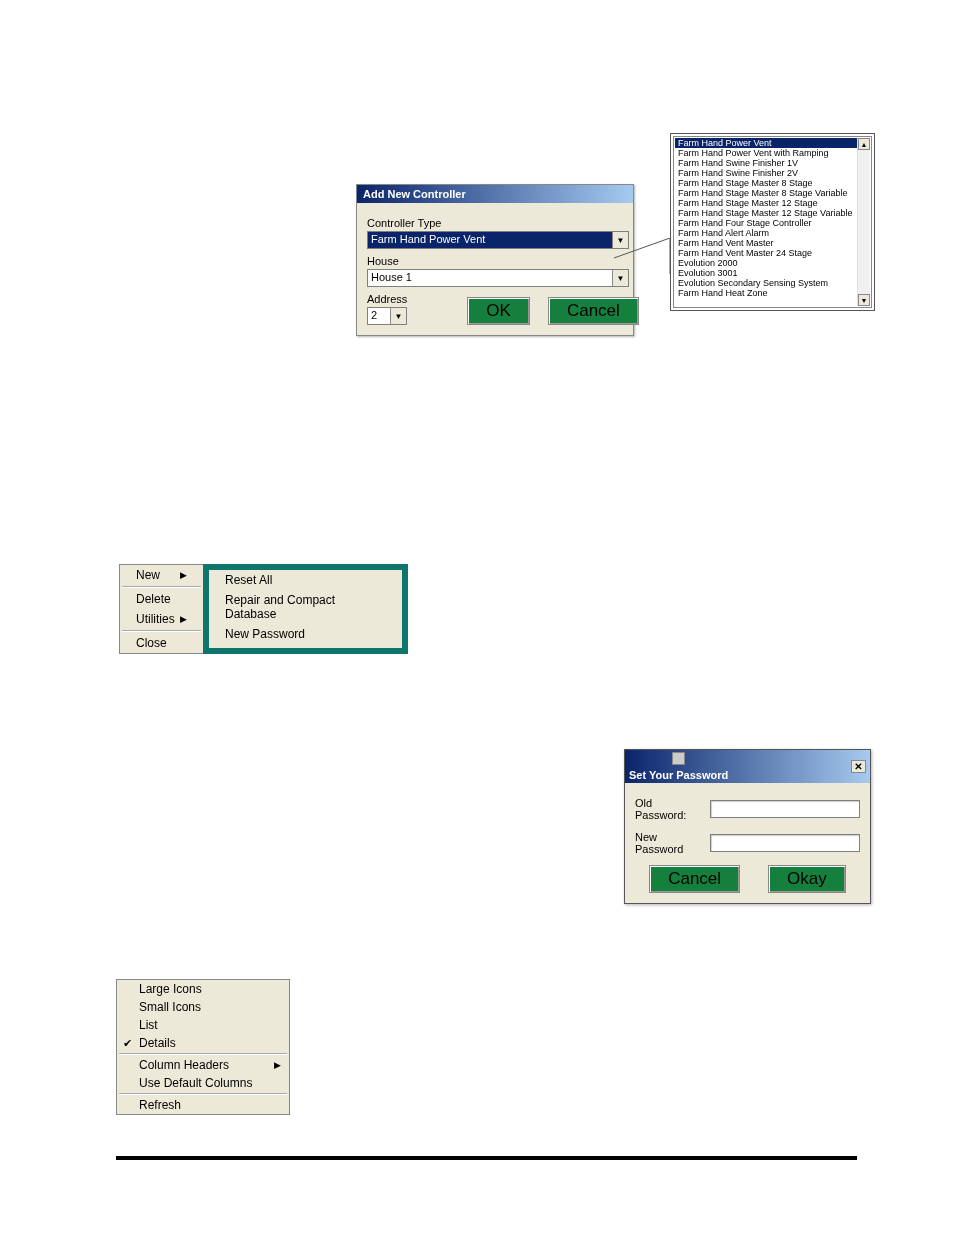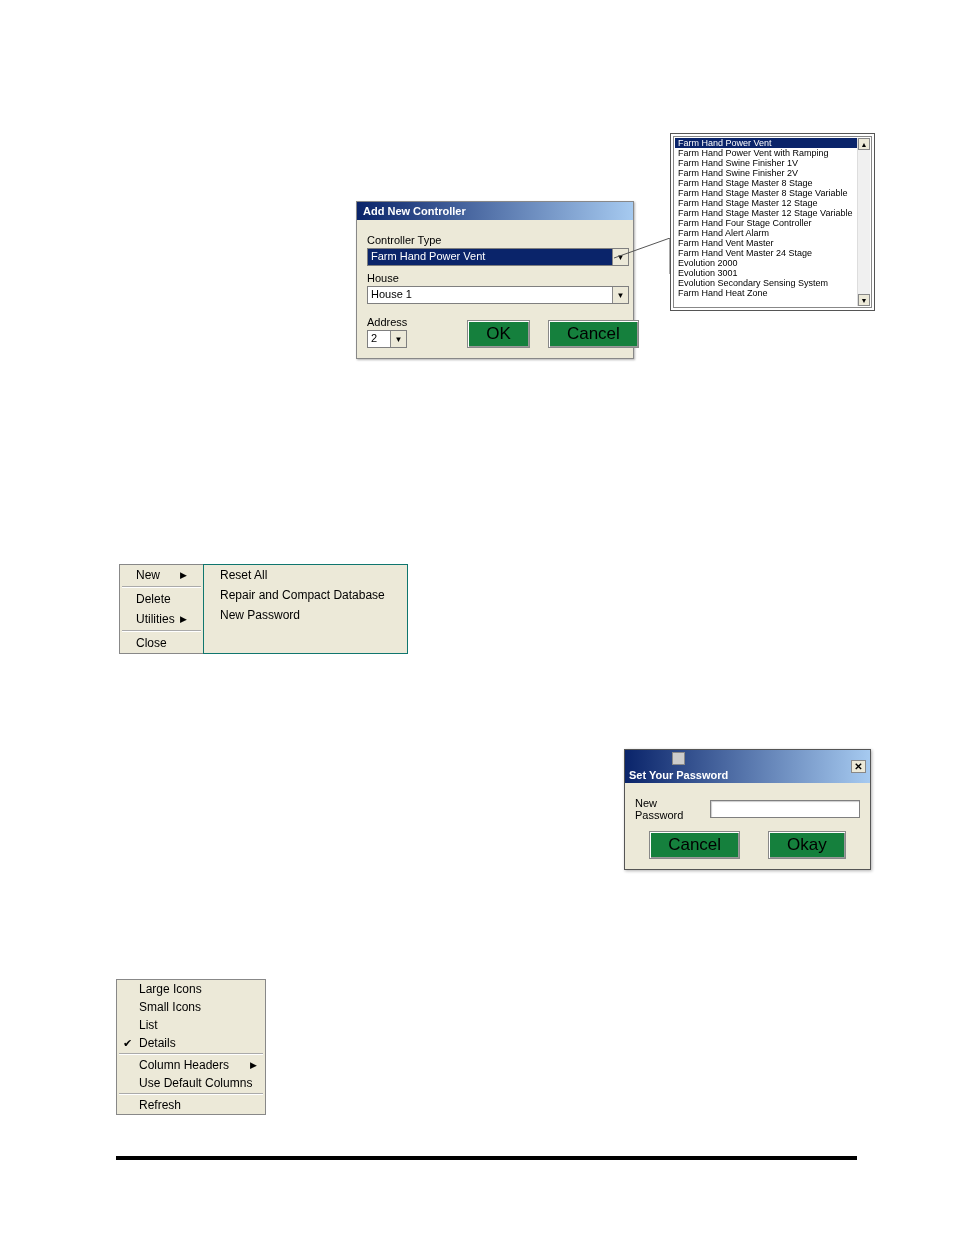--- a/index.html
+++ b/index.html
@@ -1,30 +1,30 @@
 <!DOCTYPE html>
 <html><head>
 <meta charset="utf-8">
 <style>
   * { box-sizing: border-box; }
   body { margin: 0; padding: 0; font-family: Tahoma, Arial, sans-serif; font-size: 11px; background: #fff; width: 954px; }
   .page { position: relative; width: 954px; height: 1235px; }
   
   
-  .dialog-addnew { position: absolute; left: 356px; top: 201px; width: 278px; border: 1px solid #888; background: #ece9d8; box-shadow: 1px 1px 2px rgba(0,0,0,0.3); }
+  .dialog-addnew { position: absolute; left: 356px; top: 184px; width: 278px; border: 1px solid #888; background: #ece9d8; box-shadow: 1px 1px 2px rgba(0,0,0,0.3); }
   .titlebar { background: linear-gradient(to right, #0a246a, #a6caf0); color: #fff; font-weight: bold; padding: 3px 6px; font-size: 11px; }
   .dialog-body { padding: 8px 4px 10px 10px; }
   .label { margin-top: 6px; margin-bottom: 2px; }
   .combo { display: flex; width: 100%; border: 1px solid #7f7f7f; background: #fff; height: 18px; }
   .combo .combo-text { flex: 1; padding: 1px 3px; overflow: hidden; white-space: nowrap; }
   .combo .combo-text.selected { background: #0a246a; color: #fff; }
   .combo .combo-btn { width: 16px; background: #ece9d8; border-left: 1px solid #888; display: flex; align-items: center; justify-content: center; font-size: 8px; color: #000; }
   .combo.small { width: 40px; }
   .row-buttons { display: flex; justify-content: flex-end; gap: 18px; margin-top: 16px; }
-  .addr-row { display: flex; align-items: flex-end; gap: 60px; margin-top: 6px;}
+  .addr-row { display: flex; align-items: flex-end; gap: 60px; }
   .btn { border: 1px solid #888; background: #15803d; padding: 3px 18px; font-size: 17px; box-shadow: 1px 1px 0 #fff inset, -1px -1px 0 #999 inset; min-width: 58px; text-align: center;}
   
   
   .listbox-wrap { position: absolute; left: 670px; top: 133px; width: 205px; border: 1px solid #555; background: #fff; padding: 2px; }
   .listbox-wrap-inner { border: 1px solid #888; }
   .listbox { width: 100%; height: 170px; overflow: hidden; position: relative; }
   .listbox-items { position: absolute; left: 1px; top: 1px; right: 14px; bottom: 1px; font-size: 9px; line-height: 10px; }
   .listbox-item { padding: 0 3px; white-space: nowrap; overflow: hidden; }
   .listbox-item.selected { background: #0a246a; color: #fff; }
   .listbox-scroll { position: absolute; right: 1px; top: 1px; width: 13px; bottom: 1px; background: #ece9d8; border-left: 1px solid #ddd;}
@@ -32,39 +32,39 @@
   .listbox-scroll .sb-btn.down { position: absolute; bottom: 0; left: 0; right: 0;}
   .listbox-scroll .sb-track { position: absolute; top: 12px; bottom: 12px; left: 0; right: 0; background: #f0f0f0;}
   
   
   .callout { position: absolute; left: 614px; top: 238px; width: 62px; height: 36px; }
   .callout svg { width: 100%; height: 100%; }
   
   
   .menu-file { position: absolute; left: 119px; top: 564px; display: flex; }
   .menu-col1 { width: 85px; border: 1px solid #888; background: #ece9d8; }
-  .menu-col2 { width: 205px; border: 1px solid #0f766e; background: #ece9d8; margin-left: -1px; }
+  .menu-col2 { width: 205px; border: 6px solid #0f766e; background: #ece9d8; margin-left: -1px; }
   .menu-item { padding: 3px 16px; font-size: 12px; display: flex; justify-content: space-between; align-items: center; }
   .menu-item .arrow { font-size: 9px; }
   .menu-sep { border-top: 1px solid #aaa; border-bottom: 1px solid #fff; margin: 1px 2px; }
   
   
   .dialog-pwd { position: absolute; left: 624px; top: 749px; width: 247px; border: 1px solid #555; background: #ece9d8; box-shadow: 1px 1px 3px rgba(0,0,0,0.3); }
   .titlebar2 { background: linear-gradient(to right, #0a246a, #a6caf0); color: #fff; font-weight: bold; padding: 2px 4px; font-size: 11px; display: flex; align-items: center; justify-content: space-between; }
   .titlebar2 .tleft { display: flex; align-items: center; gap: 4px; flex-direction: column; }
   .titlebar2 .ticon { width: 13px; height: 13px; background: #ccc; display: inline-block; border: 1px solid #888;}
   .titlebar2 .close { width: 15px; height: 13px; background: #ece9d8; border: 1px solid #888; display: flex; align-items: center; justify-content: center; font-size: 10px; font-weight: bold; color:#000;}
   .pwd-body { padding: 14px 10px 10px 10px; }
   .pwd-row { display: flex; align-items: center; margin-bottom: 10px; gap: 10px; }
   .pwd-row .plabel { width: 80px; }
   .pwd-row input { flex: 1; border: 1px solid #7f7f7f; height: 18px; padding: 1px 3px; font-size: 11px; box-shadow: inset 1px 1px 1px #ccc;}
   .pwd-btns { display: flex; justify-content: center; gap: 28px; margin-top: 8px; }
   
   
-  .menu-view { position: absolute; left: 116px; top: 979px; width: 150px; border: 1px solid #888; background: #ece9d8; }
+  .menu-view { position: absolute; left: 116px; top: 979px; width: 174px; border: 1px solid #888; background: #ece9d8; }
   .menu-view .menu-item { padding: 2px 8px 2px 22px; position: relative; }
   .menu-view .menu-item .check { position: absolute; left: 6px; top: 3px; font-size: 11px; }
   
   
   .bottom-rule { position: absolute; left: 116px; right: 97px; top: 1156px; height: 4px; border-top: 2px solid #000; border-bottom: 2px solid #000; }
 </style>
 </head>
 <body>
 <div class="page">
 
@@ -168,20 +168,24 @@
 <div class="dialog-pwd">
   <div class="titlebar2">
     <div class="tleft">
       <span class="ticon"></span>
       <span>Set Your Password</span>
     </div>
     <div class="close">✕</div>
   </div>
   <div class="pwd-body">
     <div class="pwd-row">
+      <div class="plabel">Old Password:</div>
+      <input type="password" style="">
+    </div>
+    <div class="pwd-row">
       <div class="plabel">New Password</div>
       <input type="password" style="">
     </div>
     <div class="pwd-btns">
       <div class="btn">Cancel</div>
       <div class="btn">Okay</div>
     </div>
   </div>
 </div>
 

